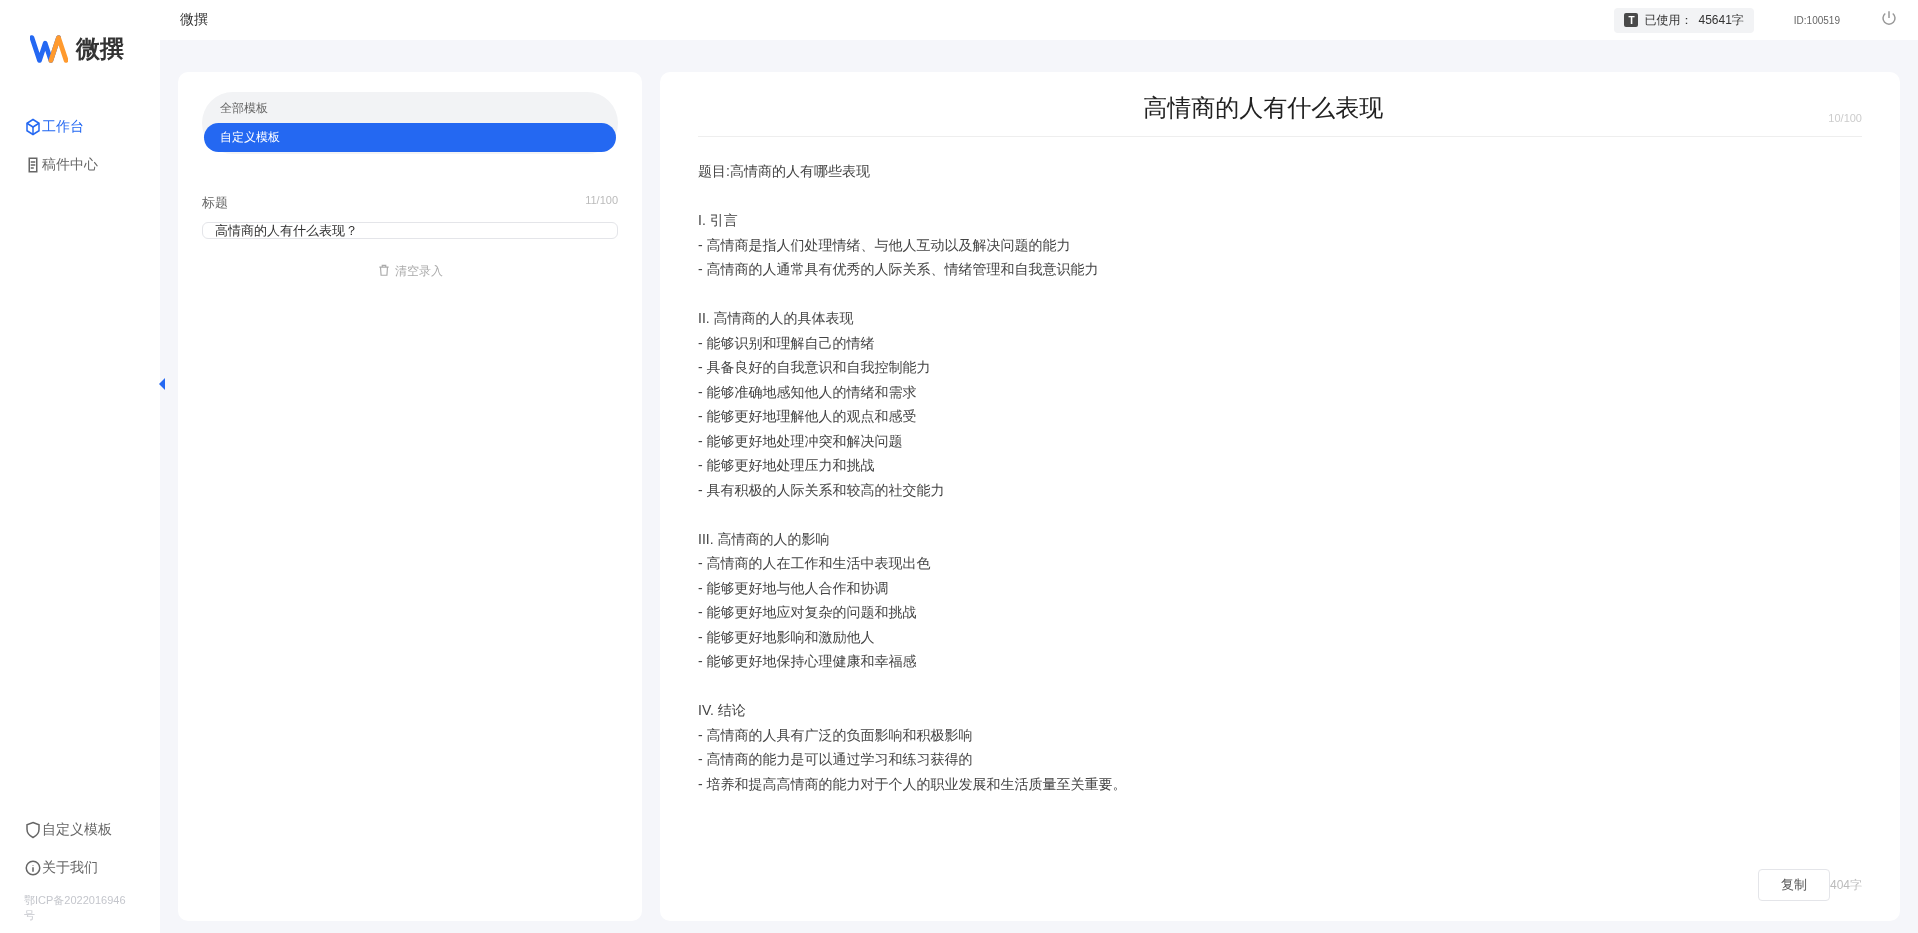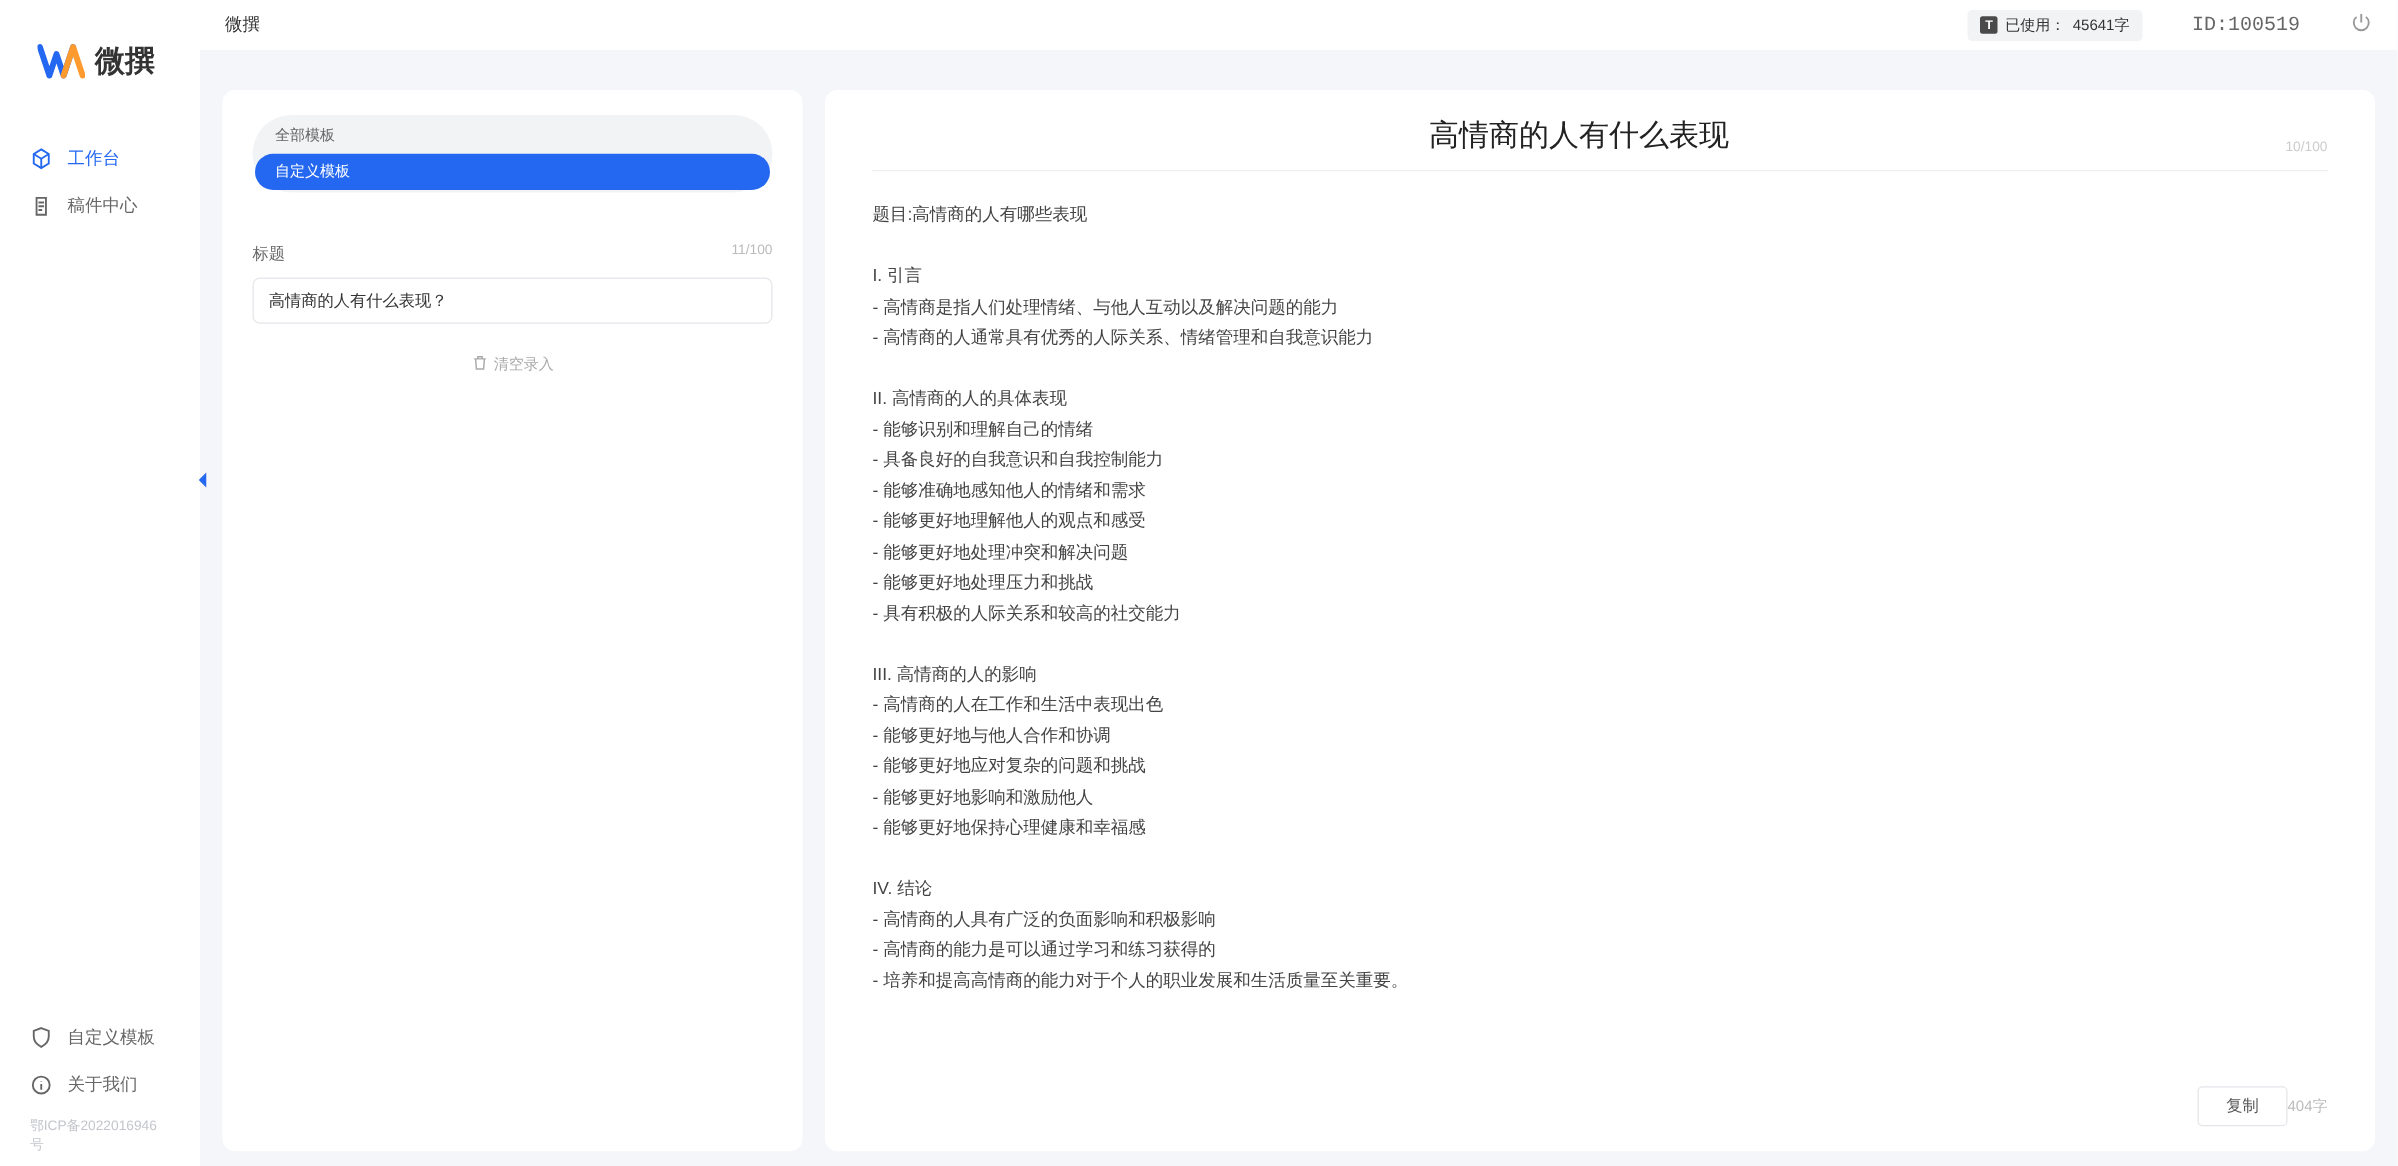--- a/index.html
+++ b/index.html
@@ -34,21 +34,20 @@
 }
 .logo-text {
   font-size: 24px;
   font-weight: 700;
   color: #333;
 }
 .nav-item {
   display: flex;
   align-items: center;
   padding: 10px 24px;
-  gap: 12px;
   cursor: pointer;
   color: #666;
   font-size: 14px;
 }
 .nav-item.active { color: #2468f2; }
 .nav-icon { width: 18px; height: 18px; display: inline-block; }
 .sidebar-bottom {
   position: absolute;
   bottom: 10px;
   left: 0;
@@ -109,21 +108,21 @@
 .usage-pill .t-icon {
   width: 14px; height: 14px;
   background: #4a4a4a;
   color: #fff;
   border-radius: 2px;
   font-size: 10px;
   display: inline-flex;
   align-items: center; justify-content: center;
   font-weight: bold;
 }
-.user-id { font-size: 16px; color: #666; font-family: Liberation Mono, monospace; }
+.user-id { font-size: 10px; color: #666; }
 .power-icon { color: #999; cursor: pointer; }
 
 
 .main-area {
   position: absolute;
   left: 178px;
   top: 72px;
   right: 18px;
   bottom: 12px;
   display: flex;
@@ -179,21 +178,21 @@
   justify-content: space-between;
   margin-top: 40px;
   font-size: 13px;
   color: #666;
 }
 .char-count { font-size: 11px; color: #bbb; }
 .text-input {
   width: 100%;
   border: 1px solid #e4e5e9;
   border-radius: 6px;
-  padding: 10px 12px;
+  padding: 0 12px;
   margin-top: 10px;
   font-size: 13px;
   color: #333;
 }
 .clear-row {
   display: flex;
   justify-content: center;
   align-items: center;
   gap: 4px;
   margin-top: 24px;

